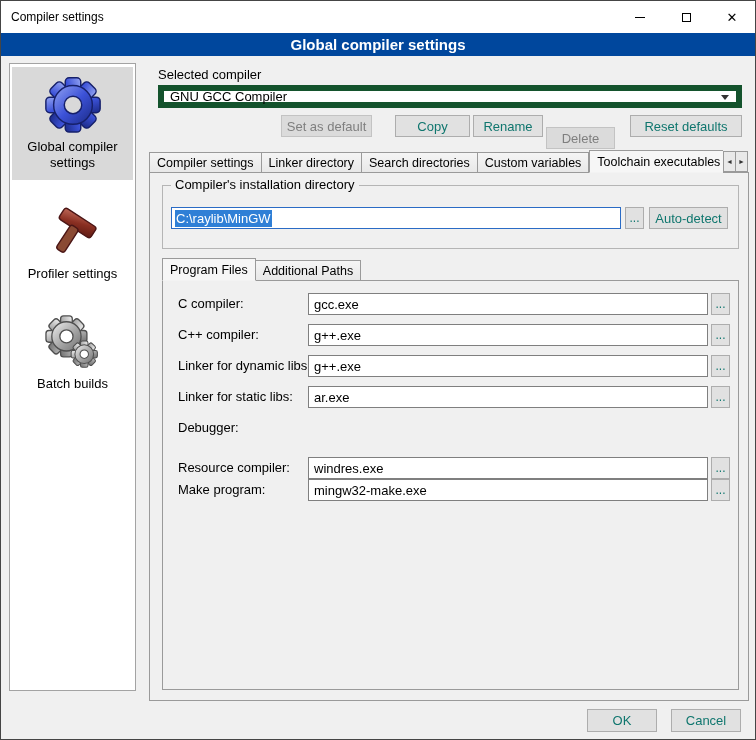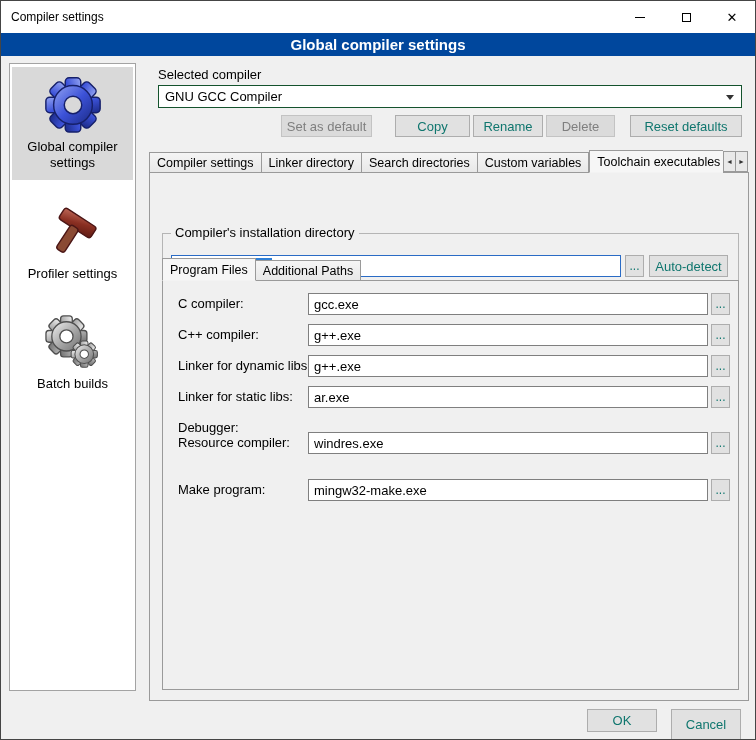--- a/index.html
+++ b/index.html
@@ -21,67 +21,67 @@
   .header { position:absolute; top:32px; left:0; right:0; height:23px;
     background:var(--header_bg,#00479d); color:#fff; display:flex; align-items:center; justify-content:center;
     font-size:15px; font-weight:bold; }
   
   .sidebar { position:absolute; left:8px; top:62px; width:127px; height:628px; background:#fff; border:1px solid #a3a3a3; padding-top:3px; }
   .side-item { display:flex; flex-direction:column; align-items:center; padding:6px 2px 8px; margin:0 2px 16px; text-align:center; font-size:13px; }
   .side-item.selected { background:#d9d9d9; }
   .side-label { margin-top:4px; line-height:1.25; }
   
   .lbl-selected { position:absolute; left:157px; top:66px; font-size:13px; }
-  .combo { background:#fff; border:1px solid #14532d; font-size:13px; display:flex; align-items:center; padding:0 22px 0 6px; position:relative; white-space:nowrap; }
+  .combo { background:#fff; border:6px solid #14532d; font-size:13px; display:flex; align-items:center; padding:0 22px 0 6px; position:relative; white-space:nowrap; }
   .combo-arrow { position:absolute; right:7px; top:50%; margin-top:-2px; width:0; height:0;
     border-left:4px solid transparent; border-right:4px solid transparent; border-top:5px solid #333; }
   .selcombo { position:absolute; left:157px; top:84px; width:584px; height:23px; }
   .btn { display:flex; align-items:center; justify-content:center; background:#e1e1e1; border:1px solid #adadad;
     font-family:inherit; font-size:13px; color:#0f766e; cursor:default; }
   .btn:disabled { color:#7f7f7f; background:#dbdbdb; border-color:#c3c3c3; }
   .b-setdefault { position:absolute; left:280px; top:114px; width:91px; height:22px; }
   .b-copy      { position:absolute; left:394px; top:114px; width:75px; height:22px; }
   .b-rename    { position:absolute; left:472px; top:114px; width:70px; height:22px; }
-  .b-delete    { position:absolute; left:545px; top:114px; width:69px; height:22px; }
+  .b-delete    { position:absolute; left:545px; top:126px; width:69px; height:22px; }
   .b-reset     { position:absolute; left:629px; top:114px; width:112px; height:22px; }
   
   .tabstrip { position:absolute; left:148px; top:149px; width:574px; height:23px; display:flex; overflow:hidden; z-index:3; }
   .tab { flex:0 0 auto; display:flex; align-items:center; padding:0 7px; font-size:12.5px;
     background:linear-gradient(#f5f5f5,#e8e8e8); border:1px solid #9a9a9a; border-left-width:0;
     margin-top:2px; height:21px; white-space:nowrap; }
   .tab:first-child { border-left-width:1px; }
   .tab.active { background:#f6f6f6; height:23px; margin-top:0; border-bottom:1px solid #f3f3f3; border-left-width:1px; z-index:4; }
   .tabscroll { position:absolute; left:722px; top:150px; display:flex; z-index:3; }
   .scrollbtn { width:13px; height:21px; font-size:7px; display:flex; align-items:center; justify-content:center;
     background:#e9e9e9; border:1px solid #9a9a9a; padding:0; color:#333; font-family:inherit; }
   .scrollbtn + .scrollbtn { margin-left:-1px; }
   .tabpanel { position:absolute; left:148px; top:171px; width:600px; height:529px; background:#f0f0f0; border:1px solid #9a9a9a; z-index:2; }
   
-  .groupbox { position:absolute; left:12px; top:12px; width:577px; height:64px; border:1px solid #b5b5b5;margin-top:48px; }
+  .groupbox { position:absolute; left:12px; top:12px; width:577px; height:64px; border:1px solid #b5b5b5; }
   .groupbox-title { position:absolute; top:-9px; left:8px; background:#f0f0f0; padding:0 4px; font-size:13px; white-space:nowrap; }
   .dirinput { position:absolute; left:8px; top:21px; width:450px; height:22px; background:#fff; border:1px solid #2a6bc5;
     font-size:13px; display:flex; align-items:center; padding:0 3px; overflow:hidden; white-space:nowrap; }
   .dirinput .sel { background:var(--selection,#2f7fd6); color:#fff; padding:1px 1px; }
   .b-browse-dir { position:absolute; left:462px; top:21px; width:19px; height:22px; font-size:12px; }
   .b-autodetect { position:absolute; left:486px; top:21px; width:79px; height:22px; }
   .note { position:absolute; left:8px; top:47px; width:563px; white-space:nowrap; overflow:hidden;
     color:var(--note,#b00000); font-size:12.5px; }
   
   .subtabstrip { position:absolute; left:12px; top:85px; display:flex; z-index:3; }
   .subpanel { position:absolute; left:12px; top:107px; width:577px; height:410px; border:1px solid #9a9a9a; background:#f0f0f0; z-index:2; }
   
   .frow { position:absolute; left:0; right:0; height:22px; }
   .flabel { position:absolute; left:15px; top:3px; font-size:13px; white-space:nowrap; }
   .ffield { position:absolute; left:145px; top:0; width:400px; height:22px; border:1px solid #7f7f7f; background:#fff;
     font-family:inherit; font-size:13px; padding:0 5px; }
   .fbrowse { position:absolute; left:548px; top:0; width:19px; height:22px; font-size:12px; }
   .fcombo { position:absolute; left:145px; top:0; width:422px; height:22px; background:#e2e2e2; }
   
   .okbtn { position:absolute; left:586px; top:708px; width:70px; height:23px; }
-  .cancelbtn { position:absolute; left:670px; top:708px; width:70px; height:31px; }
+  .cancelbtn { position:absolute; left:670px; top:708px; width:70px; height:23px; }
   .icon64 { display:block; }
 </style>
 </head>
 <body>
 
 <div class="window">
 
   <div class="titlebar">
     <span class="title">Compiler settings</span>
     <div class="controls">
@@ -244,21 +244,21 @@
       <div class="frow" style="top:105px">
         <span class="flabel">Linker for static libs:</span>
         <input class="ffield" value="ar.exe" style="">
         <button class="btn fbrowse">...</button>
       </div>
 
       <div class="frow" style="top:136px">
         <span class="flabel">Debugger:</span>
       </div>
 
-      <div class="frow" style="top:151px">
+      <div class="frow" style="top:176px">
         <span class="flabel">Resource compiler:</span>
         <input class="ffield" value="windres.exe" style="">
         <button class="btn fbrowse">...</button>
       </div>
 
       <div class="frow" style="top:198px">
         <span class="flabel">Make program:</span>
         <input class="ffield" value="mingw32-make.exe" style="">
         <button class="btn fbrowse">...</button>
       </div>

